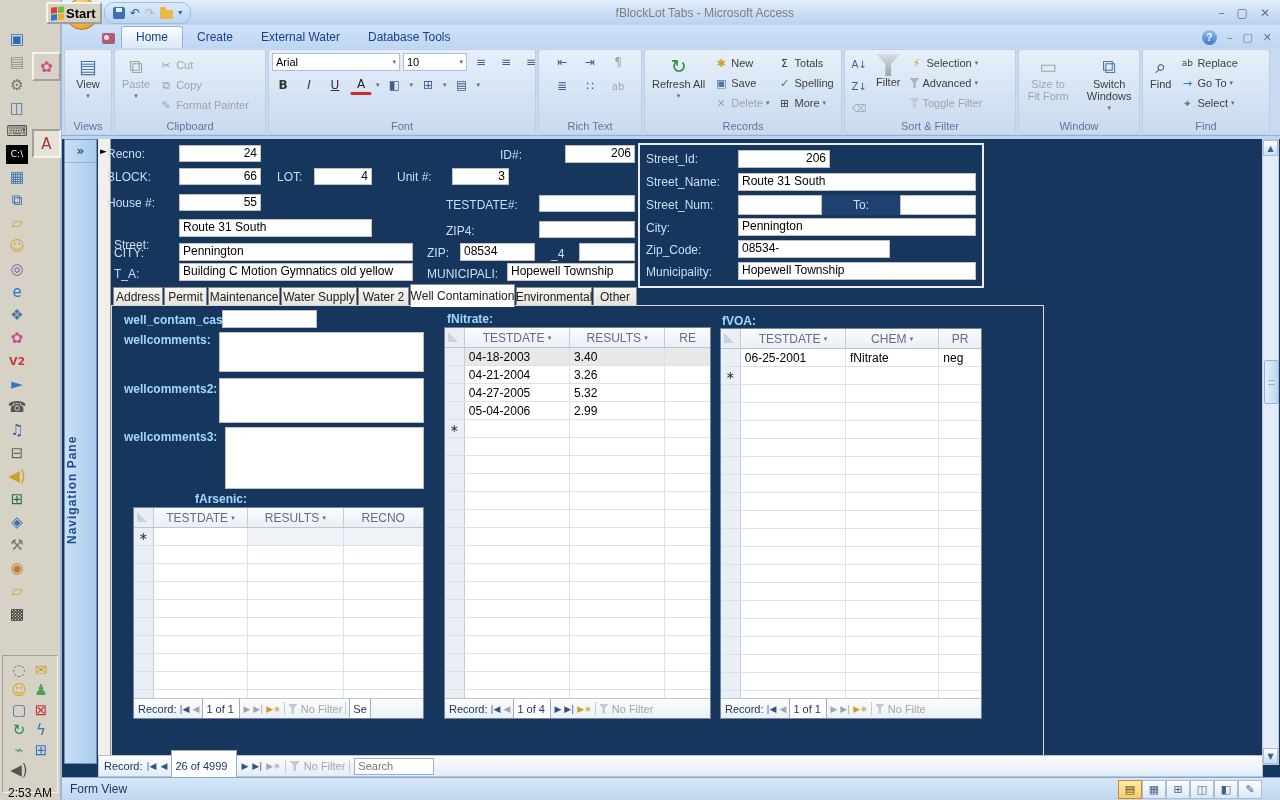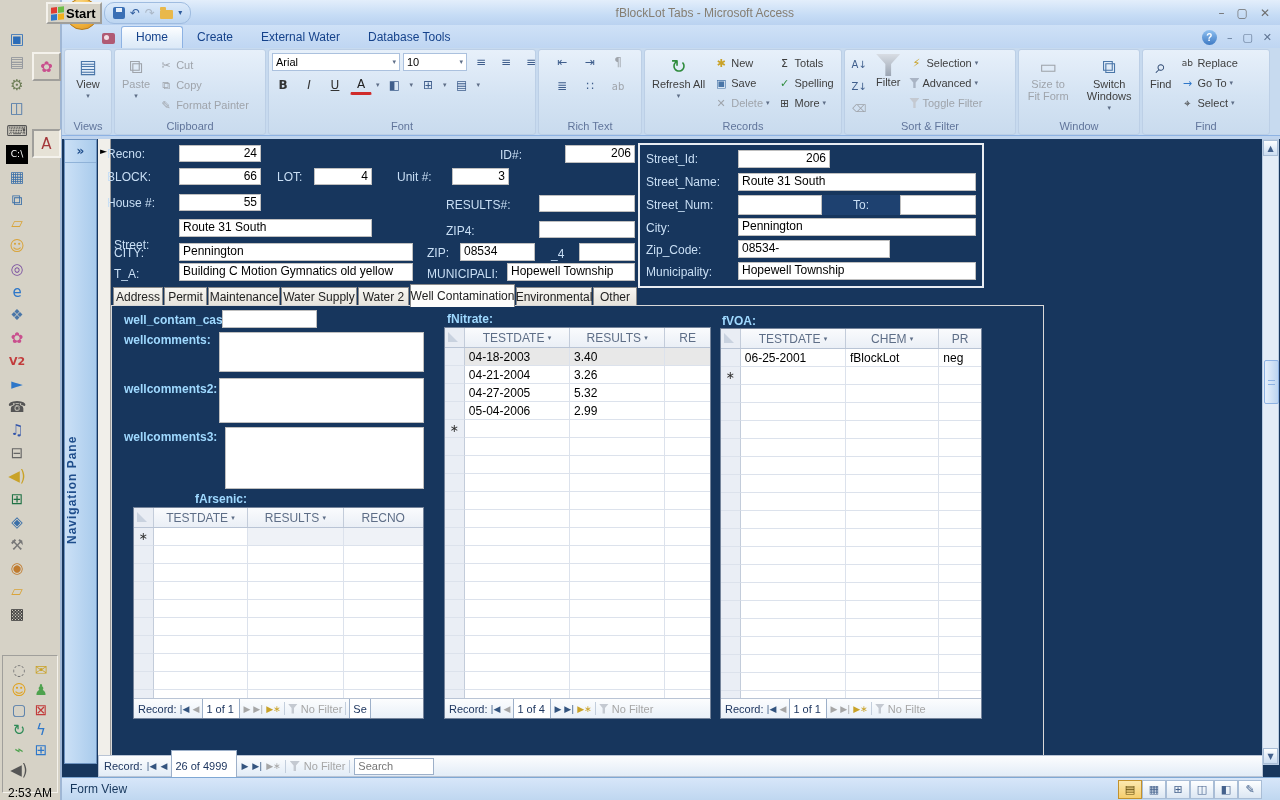--- a/index.html
+++ b/index.html
@@ -477,21 +477,21 @@
 
     <span class="fl" style="left:45px;top:170px;">BLOCK:</span>
     <span class="fi num" style="left:117px;top:168px;width:82px;height:17px;">66</span>
     <span class="fl" style="left:215px;top:170px;">LOT:</span>
     <span class="fi num" style="left:252px;top:168px;width:58px;height:17px;">4</span>
     <span class="fl" style="left:335px;top:170px;">Unit #:</span>
     <span class="fi num" style="left:390px;top:168px;width:57px;height:17px;">3</span>
 
     <span class="fl" style="left:45px;top:196px;">House #:</span>
     <span class="fi num" style="left:117px;top:194px;width:82px;height:17px;">55</span>
-    <span class="fl" style="left:384px;top:198px;">RESULTS#:</span>
+    <span class="fl" style="left:384px;top:198px;">TESTDATE#:</span>
     <span class="fi" style="left:477px;top:195px;width:96px;height:17px;"></span>
 
     <span class="fl" style="left:52px;top:238px;">Street:</span>
     <span class="fi" style="left:117px;top:219px;width:193px;height:18px;">Route 31 South</span>
     <span class="fl" style="left:384px;top:224px;">ZIP4:</span>
     <span class="fi" style="left:477px;top:221px;width:96px;height:17px;"></span>
 
     <span class="fl" style="left:52px;top:246px;">CITY:</span>
     <span class="fi" style="left:117px;top:243px;width:234px;height:18px;">Pennington</span>
     <span class="fl" style="left:365px;top:246px;">ZIP:</span>
@@ -786,21 +786,21 @@
         <span class="hcell" style="width:106px;"><span>TESTDATE</span>&nbsp;<span class="dd g">▾</span></span>
         <span class="hcell" style="width:94px;"><span>CHEM</span>&nbsp;<span class="dd g">▾</span></span>
         <span class="hcell" style="width:42px;border-right:none;">
             <span>PR</span>
           </span>
       </div>
       <div class="ds-body">
         <div class="ds-row">
           <span class="sel" style="width:20px;"></span>
           <span class="dcell" style="width:106px;">06-25-2001</span>
-          <span class="dcell" style="width:94px;">fBlockLot</span>
+          <span class="dcell" style="width:94px;">fNitrate</span>
           <span class="dcell" style="width:42px;border-right:none;">neg</span>
         </div>
         <div class="ds-row">
           <span class="sel g" style="width:20px;">∗</span>
           <span class="dcell" style="width:106px;"></span>
           <span class="dcell" style="width:94px;"></span>
           <span class="dcell" style="width:42px;border-right:none;"></span>
         </div>
         <div>
             <div class="ds-row">

